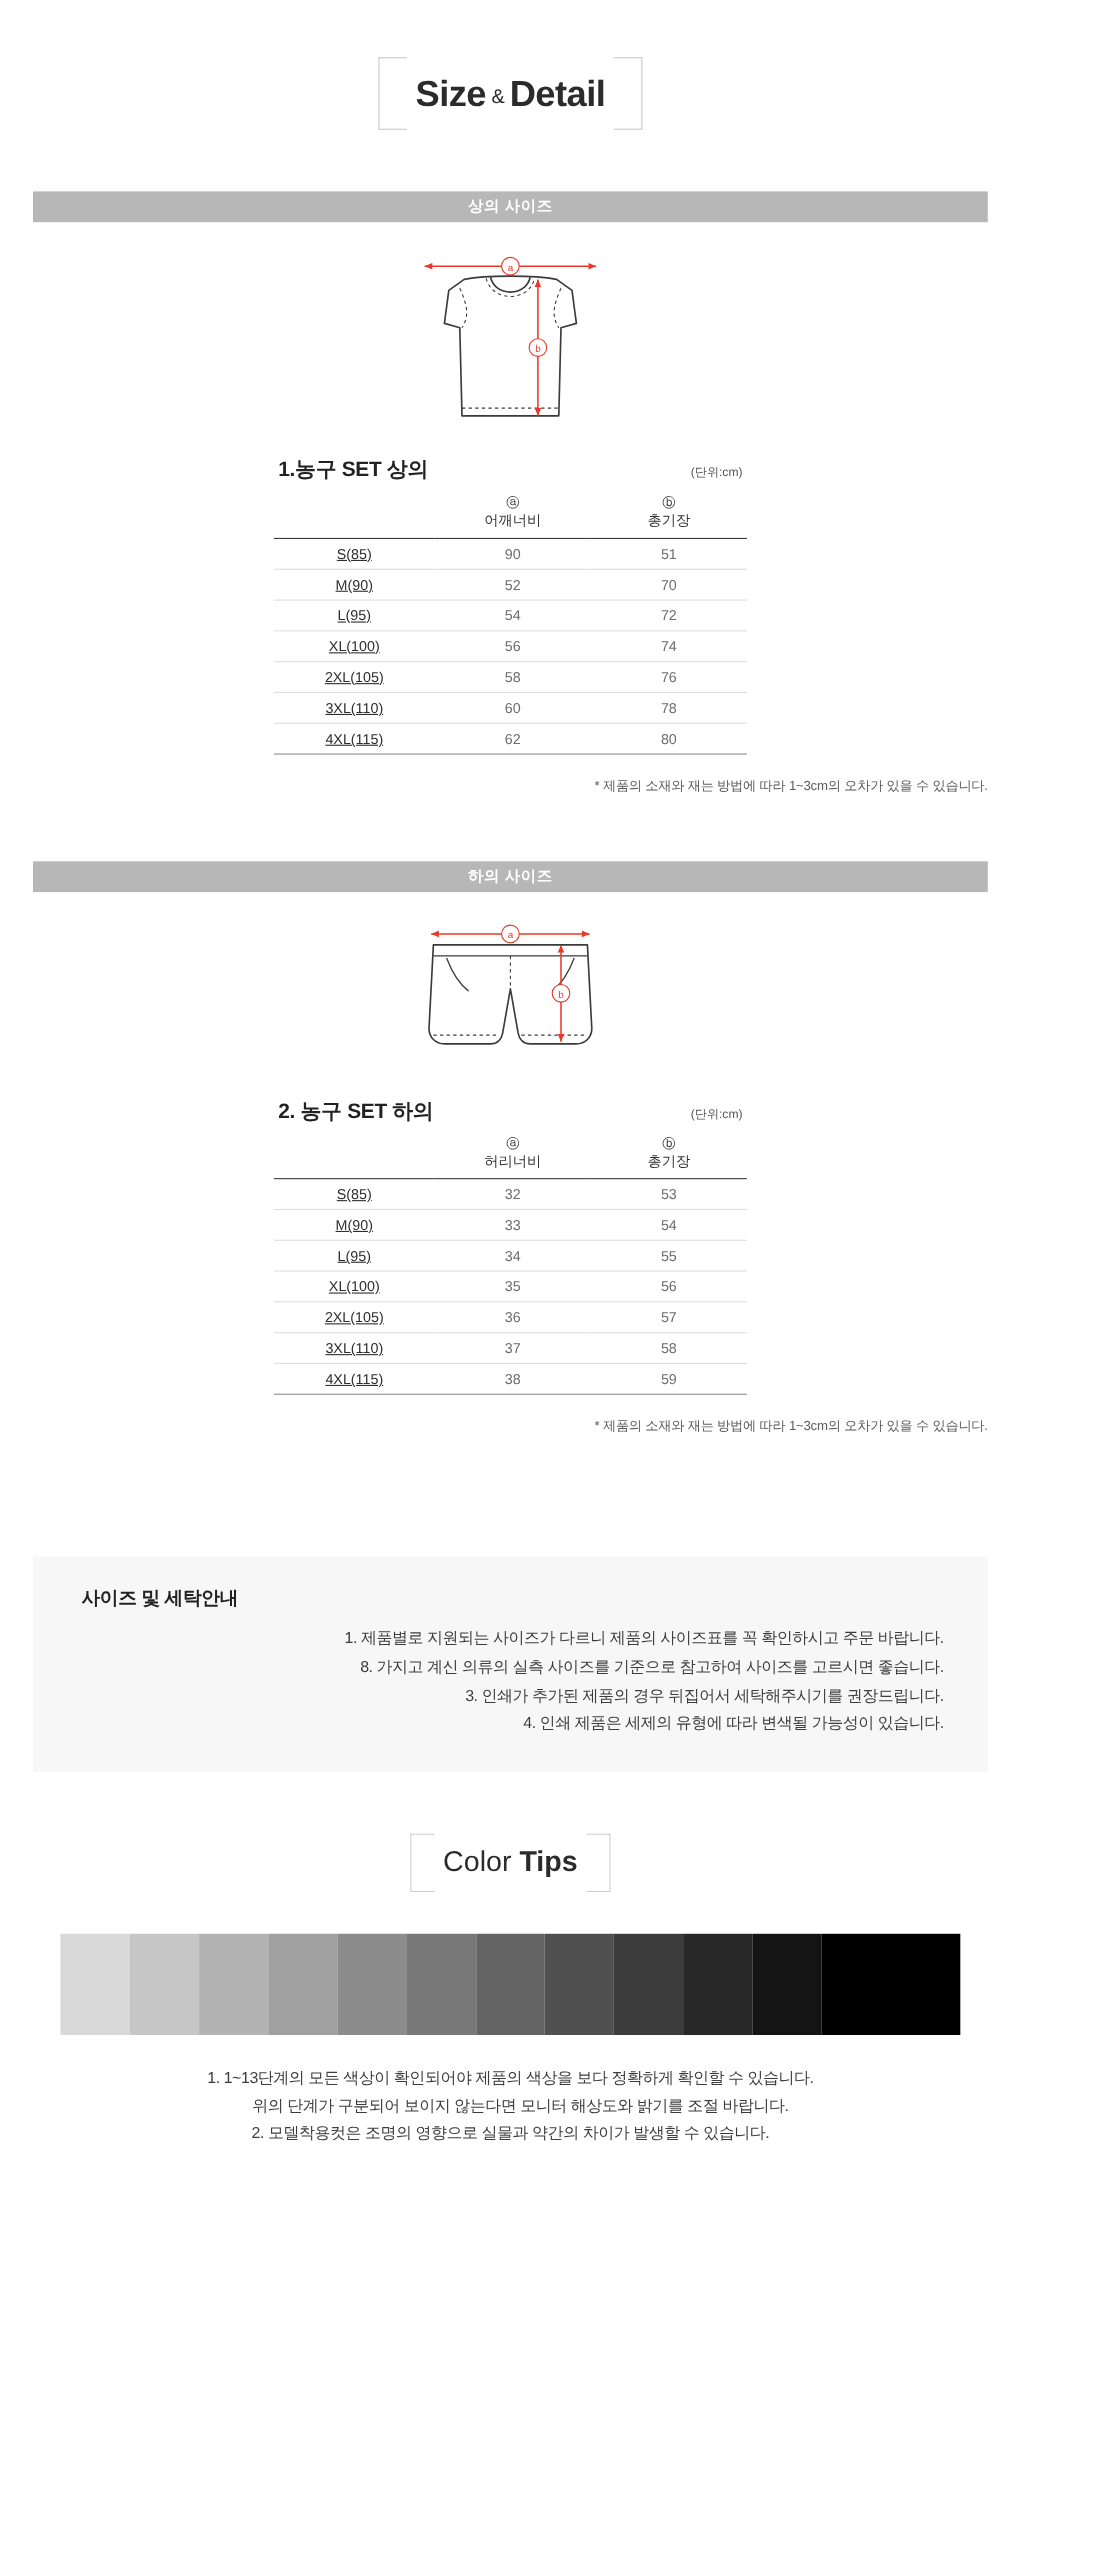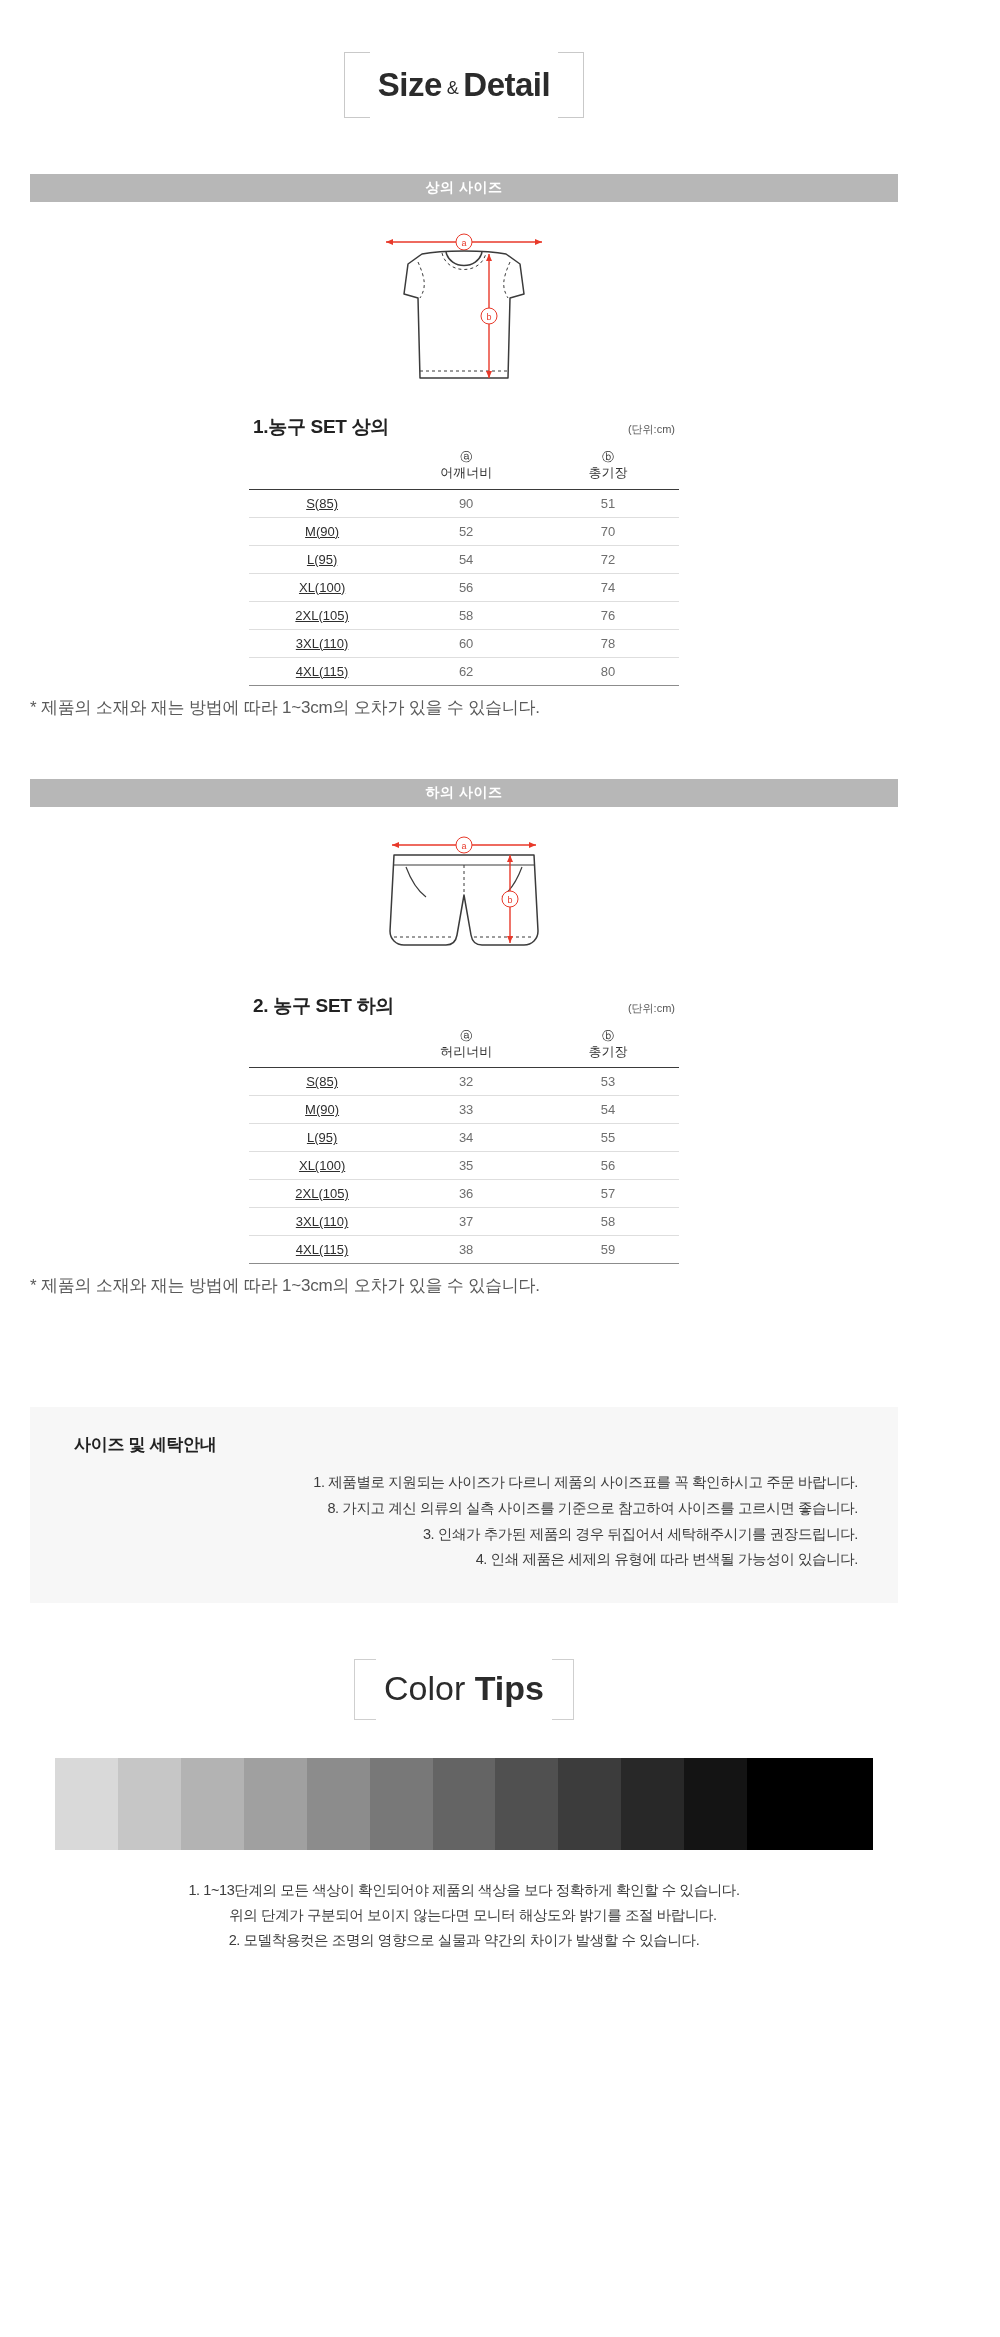--- a/index.html
+++ b/index.html
@@ -114,23 +114,23 @@
     padding: 6px 0 6px 0;
     border-bottom: 1px solid #dedede;
     color: #3c3c3c;
     font-size: 13px;
   }
   table.size-table tbody tr:last-child td { border-bottom: 1.2px solid #8c8c8c; }
   table.size-table tbody td.lbl { color: #2e2e2e; text-decoration: underline; }
   table.size-table tbody td.val { color: #6e6e6e; }
   .note {
     width: 868px;
-    margin: 10px auto 0 auto;
-    text-align: left;
-    font-size: 17px;
+    margin: 20px auto 0 auto;
+    text-align: right;
+    font-size: 12px;
     color: #5a5a5a;
     letter-spacing: -0.2px;
   }
 
   
   .guide {
     width: 868px;
     margin: 110px auto 0 auto;
     background: #f7f7f7;
     padding: 26px 40px 30px 40px;
@@ -145,21 +145,21 @@
   .guide ol { margin: 0; padding: 0; list-style: none; text-align: right; }
   .guide li {
     font-size: 14.5px;
     color: #3c3c3c;
     line-height: 1.78;
     letter-spacing: -0.4px;
   }
 
   
   .tips-wrap { display: flex; justify-content: center; margin-top: 56px; }
-  .tips-box { position: relative; padding: 10px 30px 12px 30px; font-size: 34px; color: #2b2b2b; }
+  .tips-box { position: relative; padding: 10px 30px 12px 30px; font-size: 26px; color: #2b2b2b; }
   .tips-box .bracket { position: absolute; width: 22px; height: 100%; top: 0; }
   .tips-box .bracket.l { left: 0; border-left: 1px solid #cfcfcf; border-top: 1px solid #cfcfcf; border-bottom: 1px solid #cfcfcf; }
   .tips-box .bracket.r { right: 0; border-right: 1px solid #cfcfcf; border-top: 1px solid #cfcfcf; border-bottom: 1px solid #cfcfcf; }
   .tips-text { position: relative; z-index: 2; white-space: nowrap; }
   .tips-text .bold { font-weight: bold; }
 
   .swatches {
     width: 818px;
     height: 92px;
     margin: 38px auto 0 auto;

